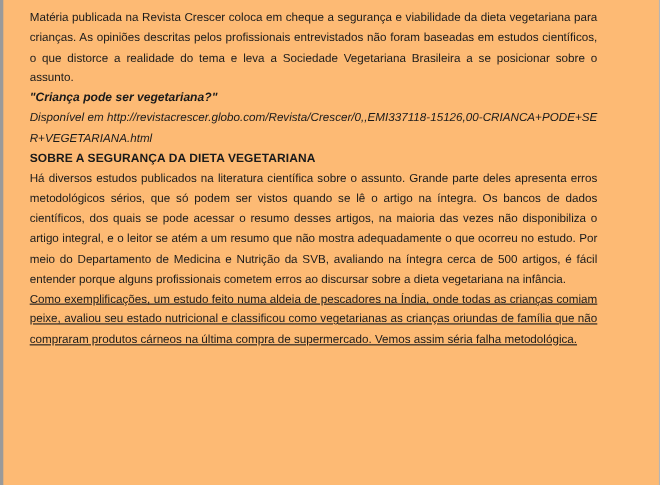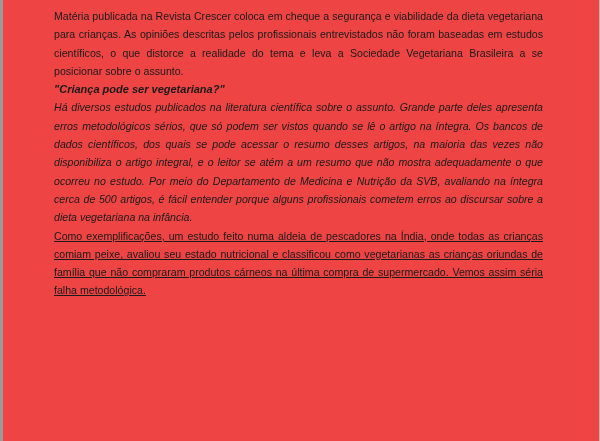--- a/index.html
+++ b/index.html
@@ -10,49 +10,51 @@
     background: #ffffff;
     overflow: hidden;
   }
   .page {
     position: absolute;
     top: 0;
     left: 0;
     width: 600px;
     height: 441px;
     box-sizing: border-box;
-    background: #ef4444;
+    background: #fdba74;
     border-left: 3px solid #9a9a9a;
     border-right: 1px solid #b5b5b5;
     margin-right: 2px;
-    padding: 7px 56px 0 51px;
+    padding: 7px 56px 0 24px;
     font-family: "Liberation Sans", sans-serif;
     font-size: 10.6px;
     line-height: 18.3px;
     color: #1a1a1a;
   }
   .page p, .page h2 {
     margin: 0;
     text-align: justify;
     text-justify: inter-word;
     hyphens: none;
   }
   .intro      { margin-bottom: 14px; }
   .quote      { font-weight: bold; font-style: italic; font-size: 11px; margin-bottom: 11px; text-align: left; }
   .source     { font-style: italic; word-break: break-all; margin-bottom: 38px; }
   .heading    { font-weight: bold; font-size: 10.9px; letter-spacing: 0.1px; margin-bottom: 13px; text-align: left; line-height: 18.3px; }
-  .analysis   { margin-bottom: 9px; font-style: italic; }
+  .analysis   { margin-bottom: 9px; }
   .example    { margin-bottom: 0; text-decoration: underline; }
 </style>
 </head>
 <body>
 
 <div class="page">
   <p class="intro">Matéria publicada na Revista Crescer coloca em cheque a segurança e viabilidade da dieta vegetariana para crianças. As opiniões descritas pelos profissionais entrevistados não foram baseadas em estudos científicos, o que distorce a realidade do tema e leva a Sociedade Vegetariana Brasileira a se posicionar sobre o assunto.</p>
 
   <p class="quote">"Criança pode ser vegetariana?"</p>
 
+  <p class="source">Disponível em http://revistacrescer.globo.com/Revista/Crescer/0,,EMI337118-15126,00-CRIANCA+PODE+SER+VEGETARIANA.html</p>
 
+  <h2 class="heading">SOBRE A SEGURANÇA DA DIETA VEGETARIANA</h2>
 
   <p class="analysis">Há diversos estudos publicados na literatura científica sobre o assunto. Grande parte deles apresenta erros metodológicos sérios, que só podem ser vistos quando se lê o artigo na íntegra. Os bancos de dados científicos, dos quais se pode acessar o resumo desses artigos, na maioria das vezes não disponibiliza o artigo integral, e o leitor se atém a um resumo que não mostra adequadamente o que ocorreu no estudo. Por meio do Departamento de Medicina e Nutrição da SVB, avaliando na íntegra cerca de 500 artigos, é fácil entender porque alguns profissionais cometem erros ao discursar sobre a dieta vegetariana na infância.</p>
 
   <p class="example">Como exemplificações, um estudo feito numa aldeia de pescadores na Índia, onde todas as crianças comiam peixe, avaliou seu estado nutricional e classificou como vegetarianas as crianças oriundas de família que não compraram produtos cárneos na última compra de supermercado. Vemos assim séria falha metodológica.</p>
 </div>
 
 </body></html>

